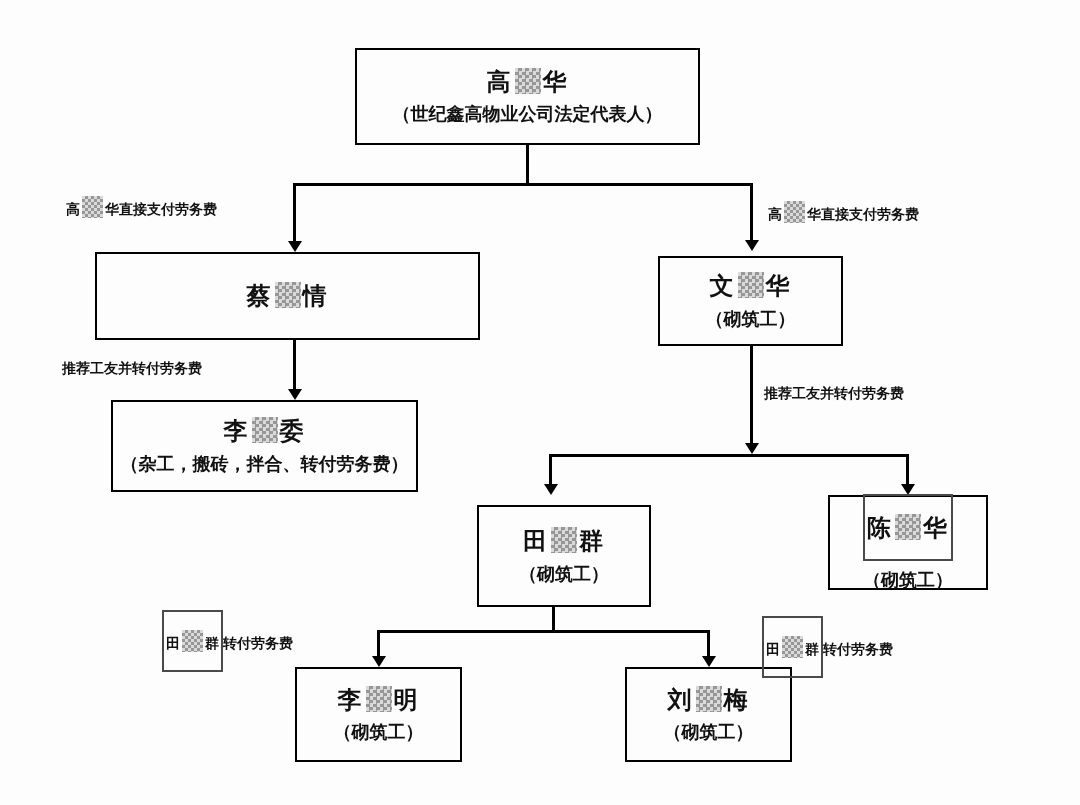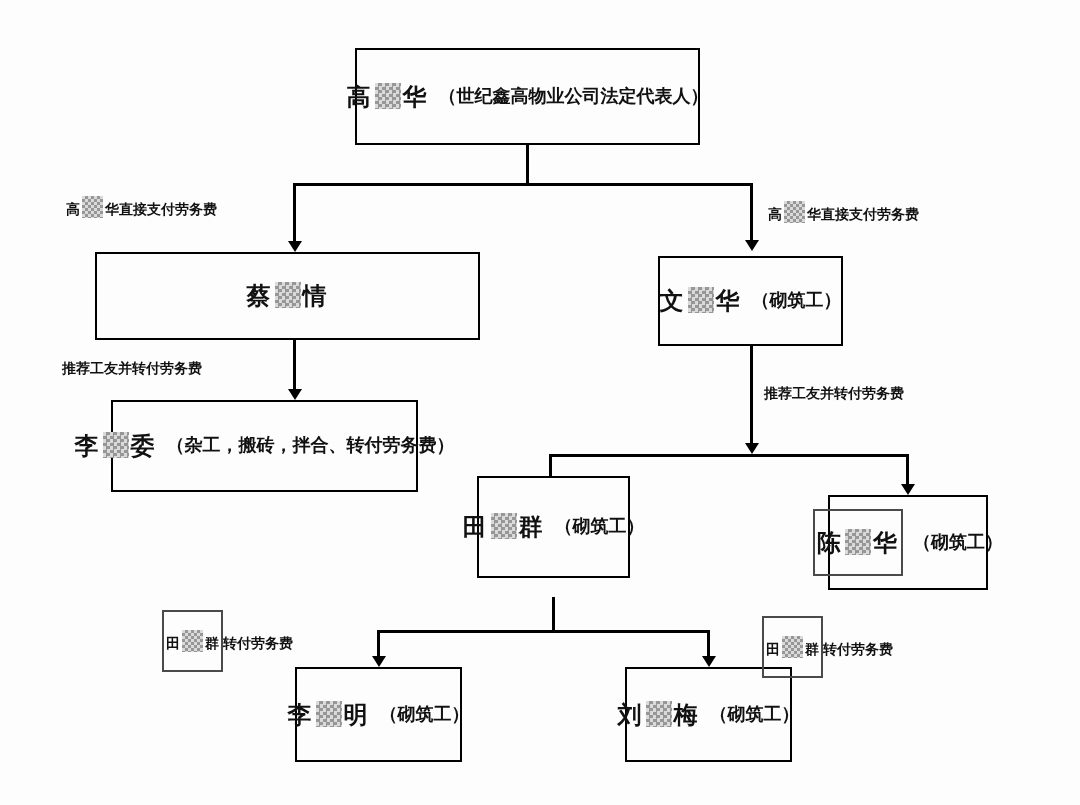--- a/index.html
+++ b/index.html
@@ -1,21 +1,21 @@
 <!DOCTYPE html>
 <html><head>
 <meta charset="utf-8">
 <style>
   *{box-sizing:border-box;margin:0;padding:0}
   html,body{width:1080px;height:805px}
   body{background:#fdfdfd;font-family:"Liberation Serif","DejaVu Serif",serif;color:#111}
   .canvas{position:relative;width:1080px;height:805px;background:#fdfdfd;overflow:hidden}
 
   .node{position:absolute;border:2px solid #000;background:#fdfdfd;
-        display:flex;flex-direction:row;align-items:center;justify-content:center;
+        display:flex;flex-direction:column;align-items:center;justify-content:center;
         gap:10px;text-align:center}
   .name{font-size:24px;font-weight:700;letter-spacing:2px;white-space:nowrap;line-height:1.1}
   .sub{font-size:18px;font-weight:700;white-space:nowrap;line-height:1.1}
 
   .line{position:absolute;background:#000}
   .arrow{position:absolute;width:0;height:0;
          border-left:7px solid transparent;border-right:7px solid transparent;
          border-top:11px solid #000}
 
   .elabel{position:absolute;font-size:14px;font-weight:700;white-space:nowrap;line-height:1.2}
@@ -69,21 +69,21 @@
   <div class="node" style="left:658px;top:256px;width:185px;height:90px">
     <div class="name"><span>文</span><span class="redact"></span><span>华</span></div>
     <div class="sub">（砌筑工）</div>
   </div>
 
   <div class="node" style="left:111px;top:400px;width:307px;height:92px">
     <div class="name"><span>李</span><span class="redact"></span><span>委</span></div>
     <div class="sub">（杂工，搬砖，拌合、转付劳务费）</div>
   </div>
 
-  <div class="node" style="left:477px;top:476px;width:153px;height:102px">
+  <div class="node" style="left:477px;top:505px;width:174px;height:102px">
     <div class="name"><span>田</span><span class="redact"></span><span>群</span></div>
     <div class="sub">（砌筑工）</div>
   </div>
 
   <div class="node" style="left:828px;top:495px;width:160px;height:95px">
     <div class="name"><span class="boxed"><span>陈</span><span class="redact"></span><span>华</span></span></div>
     <div class="sub">（砌筑工）</div>
   </div>
 
   <div class="node" style="left:295px;top:667px;width:167px;height:95px">

